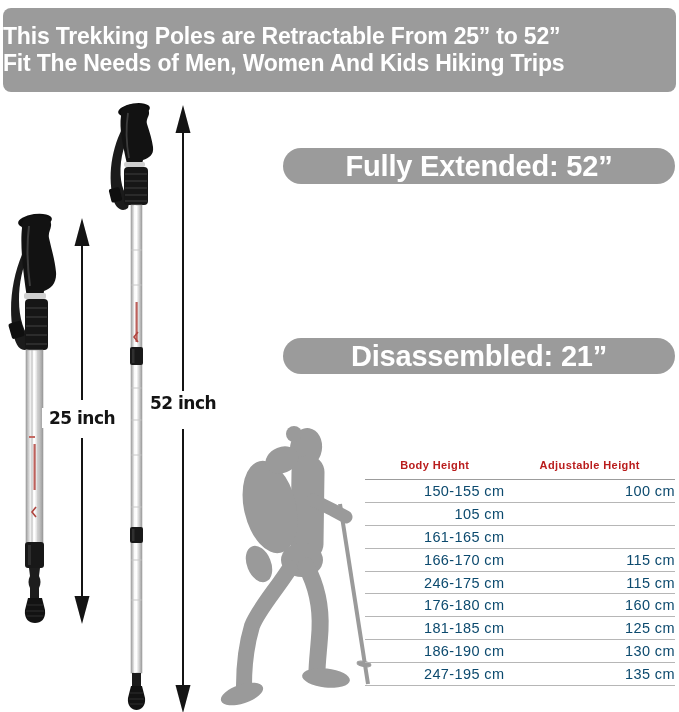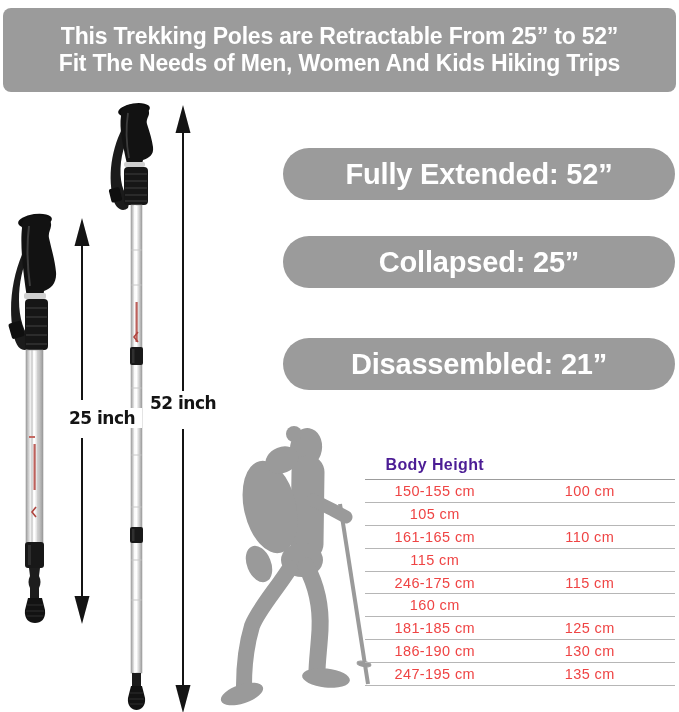--- a/index.html
+++ b/index.html
@@ -4,63 +4,63 @@
 <style>
   html,body{margin:0;padding:0;background:#fff;}
   .canvas{
     position:relative;width:679px;height:712px;background:#ffffff;overflow:hidden;
     font-family:"Liberation Sans",sans-serif;
   }
   
   .banner{
     position:absolute;left:3px;top:8px;width:673px;height:84px;
     background:#9b9b9b;border-radius:8px;color:#ffffff;font-weight:bold;
-    display:flex;flex-direction:column;justify-content:center;align-items:center;
+    display:flex;flex-direction:column;justify-content:center;align-items:flex-start;
     font-size:23px;letter-spacing:-0.2px;text-align:center;
   }
   
   .pill{
-    position:absolute;left:283px;width:392px;height:52px;background:#9b9b9b;
+    position:absolute;left:283px;width:392px;height:36px;background:#9b9b9b;
     border-radius:26px;color:#ffffff;font-weight:bold;font-size:29px;
     display:flex;align-items:center;justify-content:center;letter-spacing:-0.2px;
   }
   .pill-1{top:148px}.pill-2{top:236px}.pill-3{top:338px}
   
   .dim{position:absolute;}
   .dim svg{display:block;}
   .dim-label{
     position:absolute;left:0;width:100%;text-align:center;
     font-weight:bold;font-size:17px;color:#141414;background:#fff;
     font-family:"DejaVu Sans","Liberation Sans",sans-serif;letter-spacing:-0.5px;
   }
   .dim-a{left:42px;top:216px;width:80px;height:410px;}
-  .dim-a .dim-label{top:192px;margin-left:20px;}
+  .dim-a .dim-label{top:192px;}
   .dim-b{left:143px;top:103px;width:80px;height:612px;}
   .dim-b .dim-label{top:290px;}
   
   .pole{position:absolute;display:block;}
   .pole-collapsed{left:5px;top:212px;width:110px;height:414px;}
   .pole-extended{left:105px;top:100px;width:100px;height:612px;}
   
   .hiker{position:absolute;left:200px;top:422px;width:200px;height:290px;display:block;}
   
   .size-table{position:absolute;left:365px;top:450px;width:310px;}
   .thead{
     display:grid;grid-template-columns:45% 55%;height:29px;align-items:center;
     border-bottom:1px solid #9c9c9c;
   }
   .th{
-    text-align:center;font-size:16px;font-weight:600;color:#4c1d95;letter-spacing:0.4px;
+    text-align:center;font-size:11px;font-weight:600;color:#b91c1c;letter-spacing:0.4px;
   }
   .trow{
     display:grid;grid-template-columns:45% 55%;height:21.9px;align-items:center;
     border-bottom:1px solid #b6b6b6;
   }
   .td{
-    text-align:center;font-size:14.5px;color:#ef4444;letter-spacing:0.4px;
+    text-align:right;font-size:14.5px;color:#0c4a6e;letter-spacing:0.4px;
   }
 </style>
 </head>
 <body>
 
 <div class="canvas">
 
   <header class="banner">
     <div>This Trekking Poles are Retractable From 25” to 52”</div>
     <div>Fit The Needs of Men, Women And Kids Hiking Trips</div>
@@ -196,23 +196,20 @@
       <line x1="40" y1="326" x2="40" y2="584" stroke="#141414" stroke-width="2"></line>
       <polygon points="40,2 32.5,30 47.5,30" fill="#141414"></polygon>
       <polygon points="40,610 32.5,582 47.5,582" fill="#141414"></polygon>
     </svg>
     <div class="dim-label">52 inch</div>
   </div>
 
   <div class="pill pill-1">
     <span>Fully Extended: 52”</span>
   </div>
-  <div class="pill pill-2">
-    <span>Collapsed: 25”</span>
-  </div>
   <div class="pill pill-3">
     <span>Disassembled: 21”</span>
   </div>
 
   <svg class="hiker" viewBox="0 0 200 290" aria-hidden="true">
     <g fill="#9a9a9a" stroke="#9a9a9a">
 
       <line x1="140" y1="82" x2="168" y2="262" stroke-width="4"></line>
       <ellipse cx="164" cy="242" rx="7" ry="2.6" transform="rotate(10 164 242)"></ellipse>
 
@@ -233,40 +230,42 @@
       <ellipse cx="126" cy="256" rx="24" ry="9.5" transform="rotate(6 126 256)" stroke="none"></ellipse>
 
       <path d="M90,146 C76,168 58,188 52,204 C46,224 44,248 44,264" fill="none" stroke-width="16" stroke-linecap="round"></path>
       <ellipse cx="42" cy="272" rx="22" ry="9.5" transform="rotate(-18 42 272)" stroke="none"></ellipse>
     </g>
   </svg>
 
   <div class="size-table">
     <div class="thead">
       <div class="th">Body Height</div>
+      <div class="th">Adjustable Height</div>
     </div>
     <div class="trow">
       <div class="td">150-155 cm</div>
       <div class="td">100 cm</div>
     </div>
     <div class="trow">
       <div class="td">105 cm</div>
     </div>
     <div class="trow">
       <div class="td">161-165 cm</div>
-      <div class="td">110 cm</div>
-    </div>
-    <div class="trow">
+    </div>
+    <div class="trow">
+      <div class="td">166-170 cm</div>
       <div class="td">115 cm</div>
     </div>
     <div class="trow">
       <div class="td">246-175 cm</div>
       <div class="td">115 cm</div>
     </div>
     <div class="trow">
+      <div class="td">176-180 cm</div>
       <div class="td">160 cm</div>
     </div>
     <div class="trow">
       <div class="td">181-185 cm</div>
       <div class="td">125 cm</div>
     </div>
     <div class="trow">
       <div class="td">186-190 cm</div>
       <div class="td">130 cm</div>
     </div>

